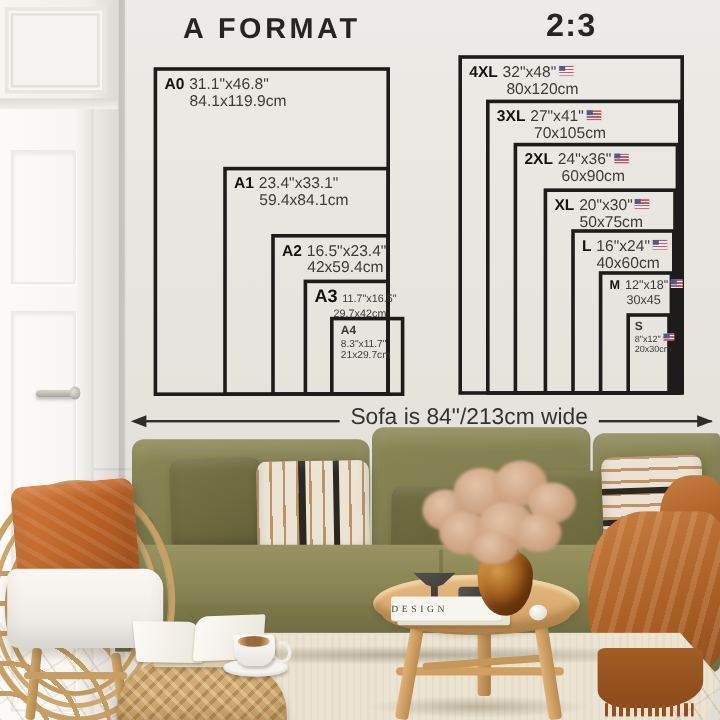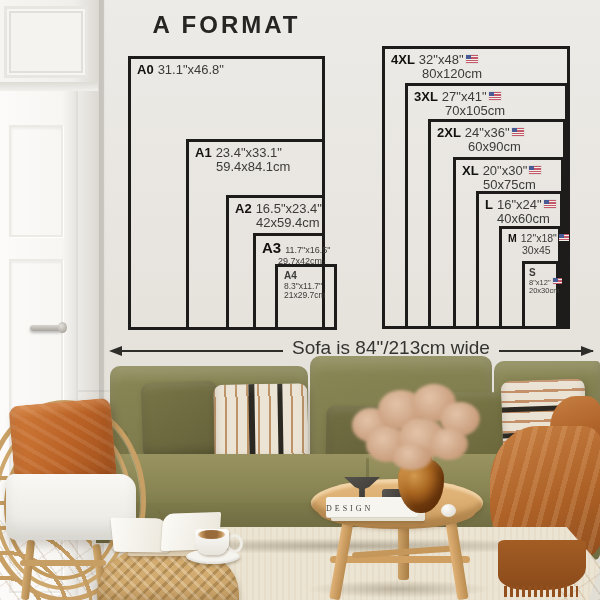--- a/index.html
+++ b/index.html
@@ -235,24 +235,26 @@
     <div class="abs door-panel dp-up"></div>
     <div class="abs door-panel dp-low"></div>
     <div class="abs door-handle"></div>
     <div class="abs door-rosette"></div>
   </div>
   <div class="abs wall-seam"></div>
   <div class="abs wainscot-line"></div>
   <div class="abs baseboard"></div>
 
   <div class="abs diag-title t-a">A FORMAT</div>
+  <div class="abs diag-title t-r">2:3</div>
 
   <div class="pbox a0">
     <div class="lab">
         <div class="l1"><b>A0</b><span>31.1"x46.8"</span></div>
+    <div class="l2">84.1x119.9cm</div>
       </div>
   </div>
   <div class="pbox a1">
     <div class="lab">
         <div class="l1"><b>A1</b><span>23.4"x33.1"</span></div>
     <div class="l2">59.4x84.1cm</div>
       </div>
   </div>
   <div class="pbox a2">
     <div class="lab">

